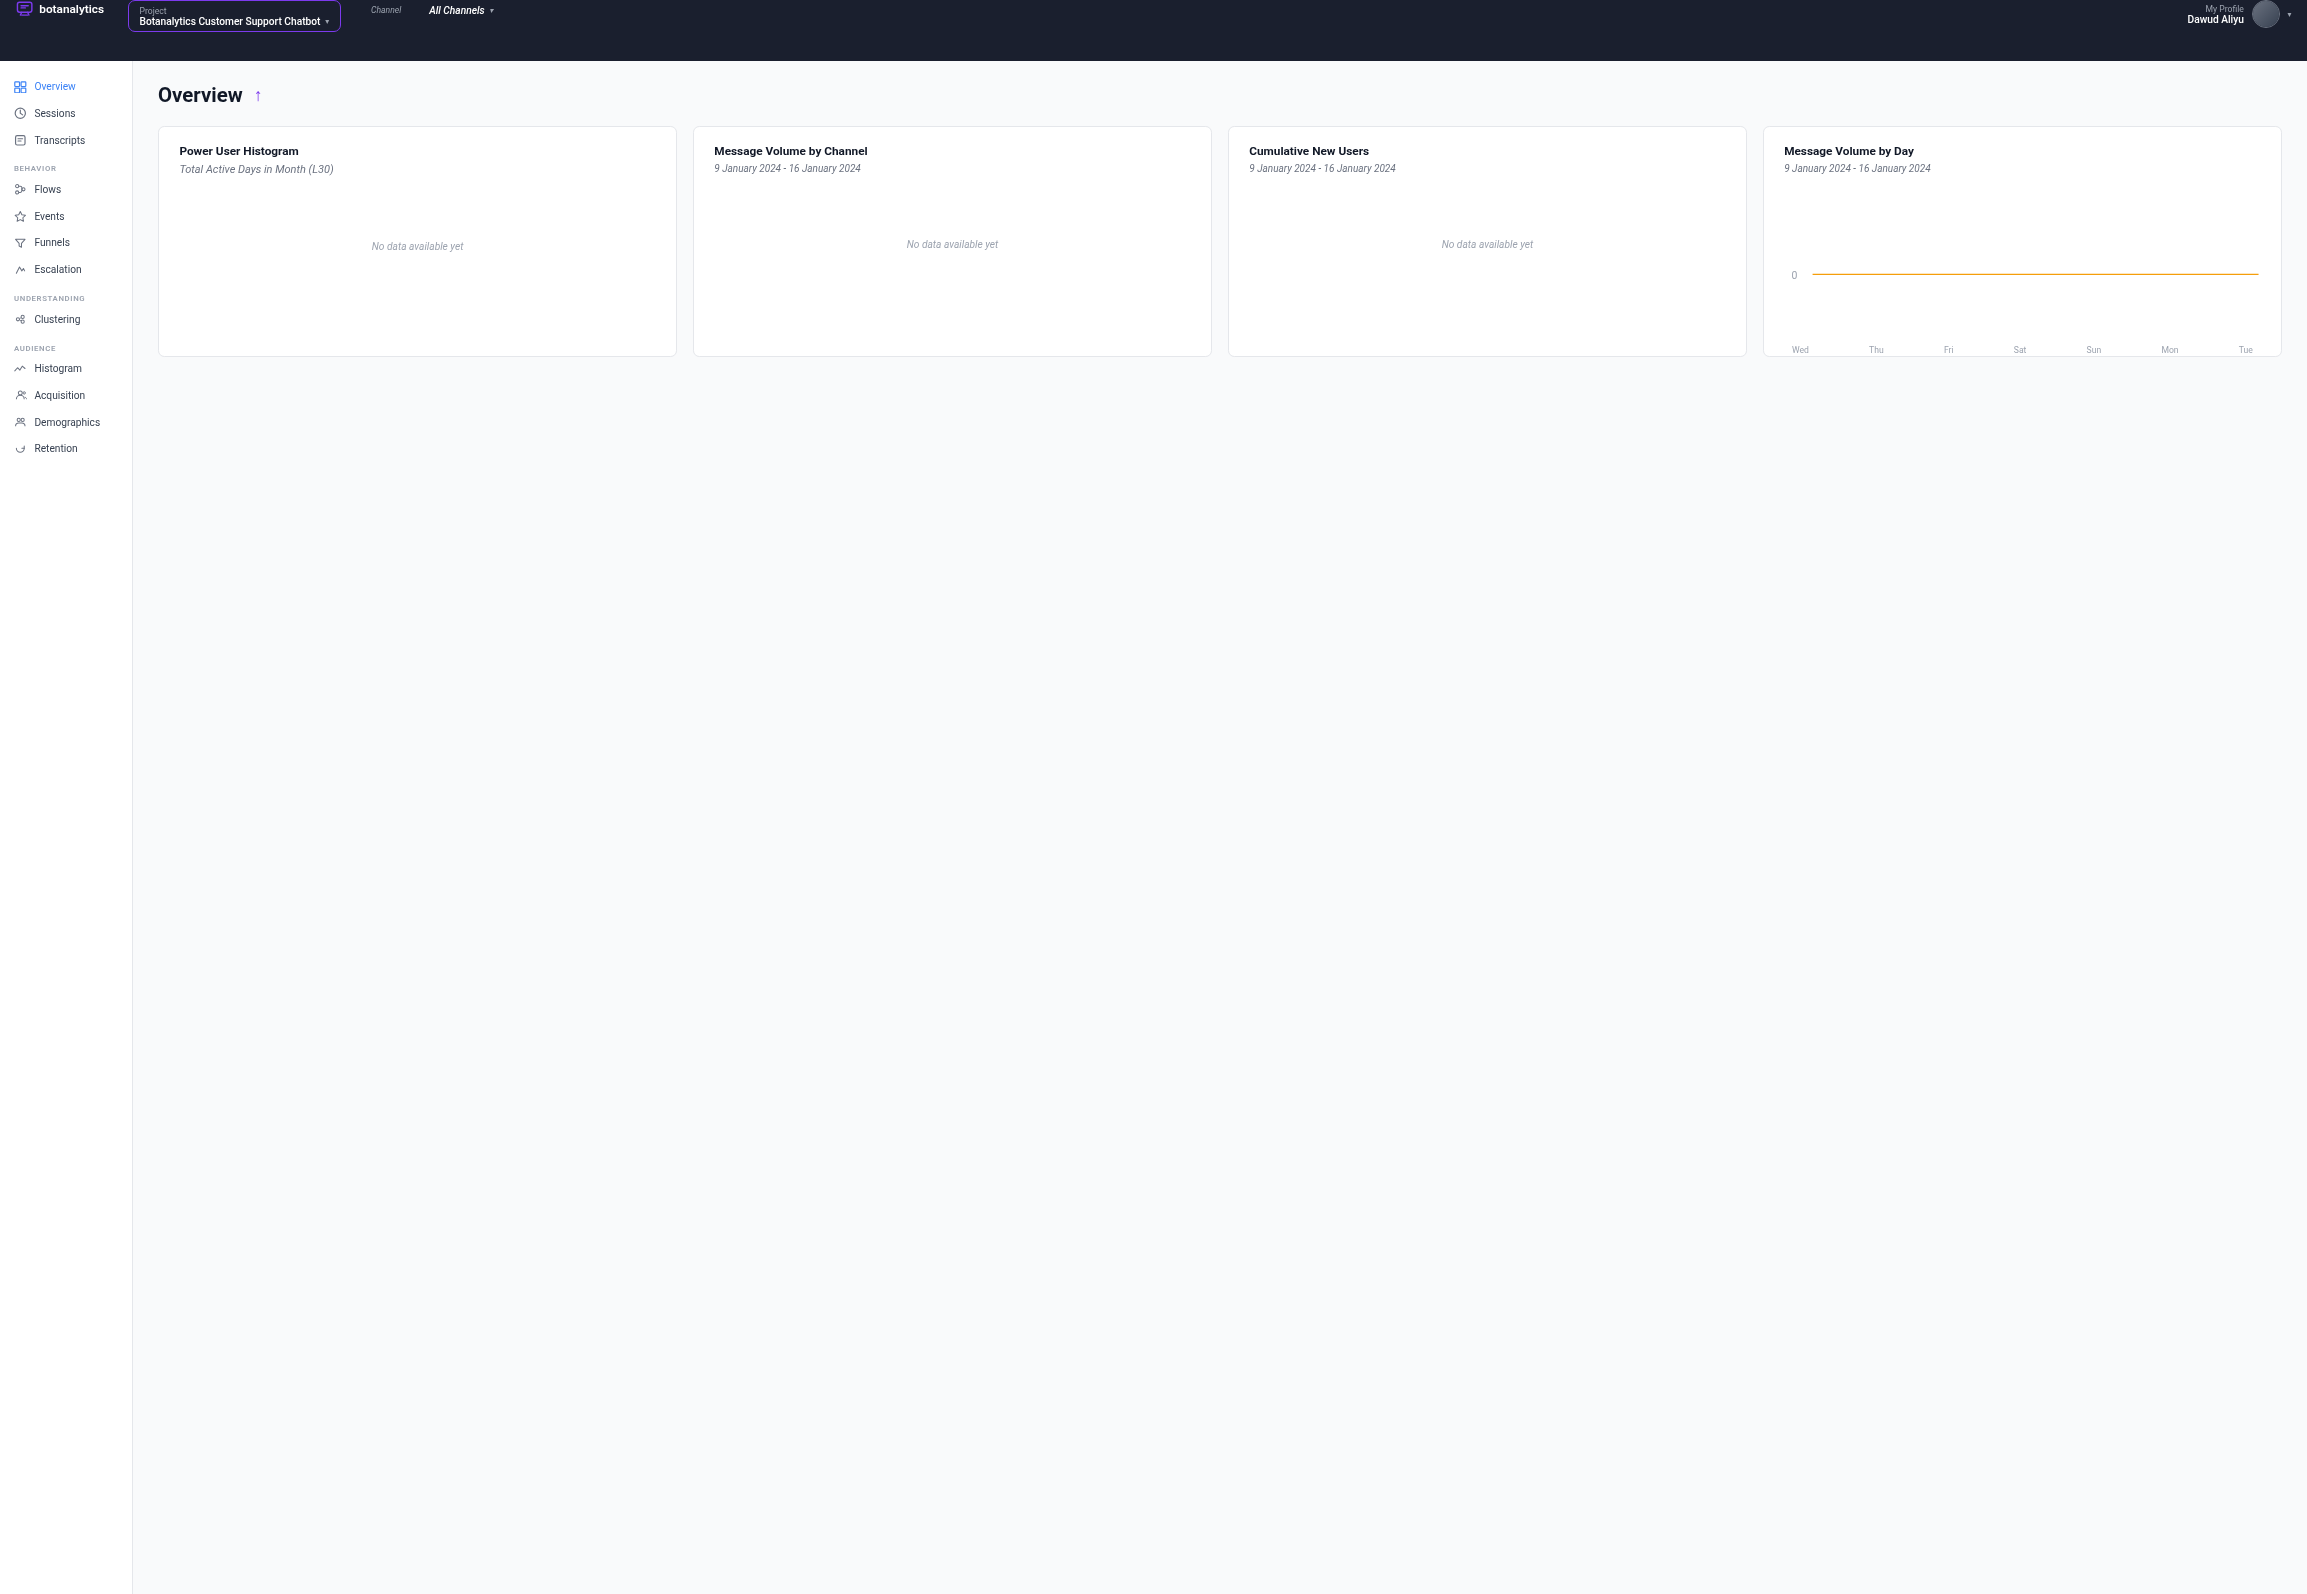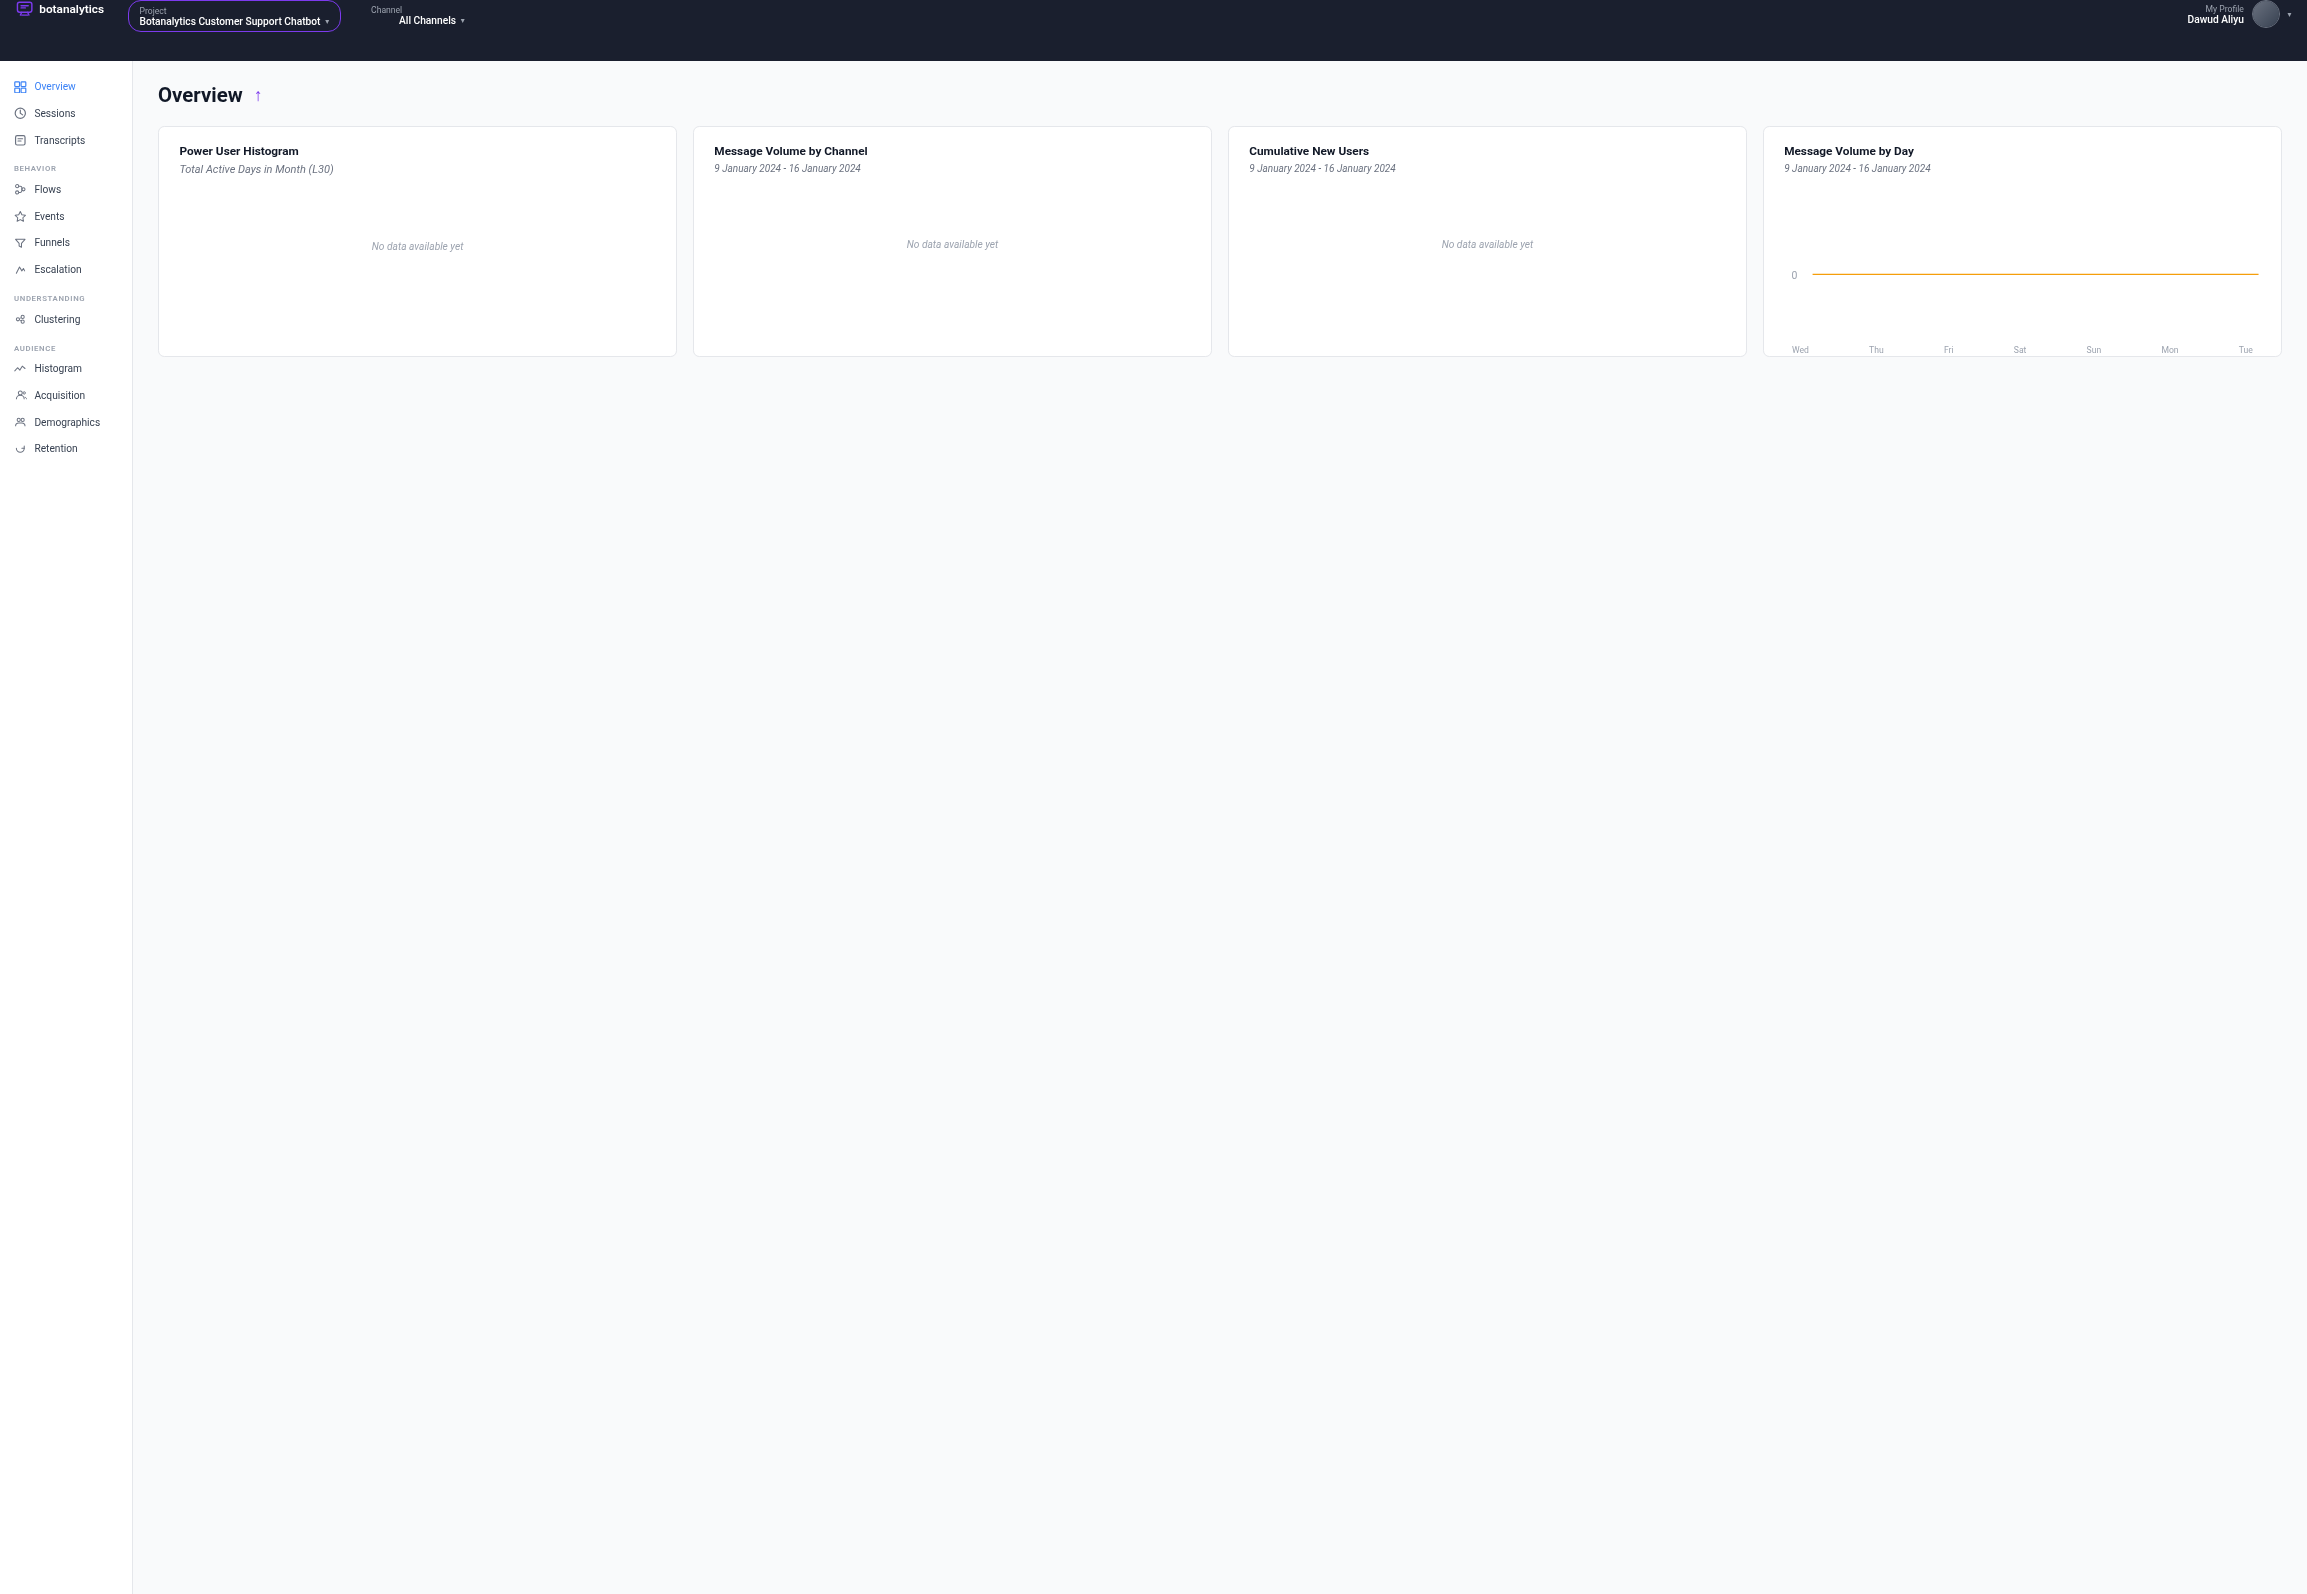--- a/index.html
+++ b/index.html
@@ -13,29 +13,29 @@
       height: 61px;
       padding: 0 15.7px;
       flex-shrink: 0;
     }
     .topnav-logo {
       display: flex; align-items: center; gap: 6.3px; color: white; font-size: 11.8px; font-weight: 600; margin-right: 23.5px;
     }
     .topnav-logo svg { width: 17.3px; height: 17.3px; }
     .topnav-project {
       border: 1.6px solid #7c3aed;
-      border-radius: 13px;
+      border-radius: 7px;
       padding: 4.7px 11px;
       display: flex; flex-direction: column; cursor: pointer; min-width: 173px;
       position: relative;
     }
     .topnav-project-label { color: #9ca3af; font-size: 8.6px; }
     .topnav-project-value { color: white; font-size: 10.2px; font-weight: 500; display: flex; align-items: center; gap: 4.7px; }
     .topnav-channel {
-      padding: 4.7px 11px; display: flex; flex-direction: column; cursor: pointer; margin-left: 19px;
+      padding: 4.7px 11px; display: flex; flex-direction: row; cursor: pointer; margin-left: 19px; font-style: italic;
     }
     .topnav-channel-label { color: #9ca3af; font-size: 8.6px; }
     .topnav-channel-value { color: white; font-size: 10.2px; font-weight: 500; display: flex; align-items: center; gap: 4.7px; margin-left: 28px; }
     .chevron { color: #9ca3af; font-size: 7.8px; }
     .topnav-right { margin-left: auto; display: flex; align-items: center; gap: 7.8px; cursor: pointer; }
     .topnav-profile-label { color: #9ca3af; font-size: 8.6px; text-align: right; }
     .topnav-profile-name { color: white; font-size: 10.2px; font-weight: 500; text-align: right; }
     .avatar {
       width: 28px; height: 28px; border-radius: 50%; background: #4b5563;
       overflow: hidden; display: flex; align-items: center; justify-content: center;

